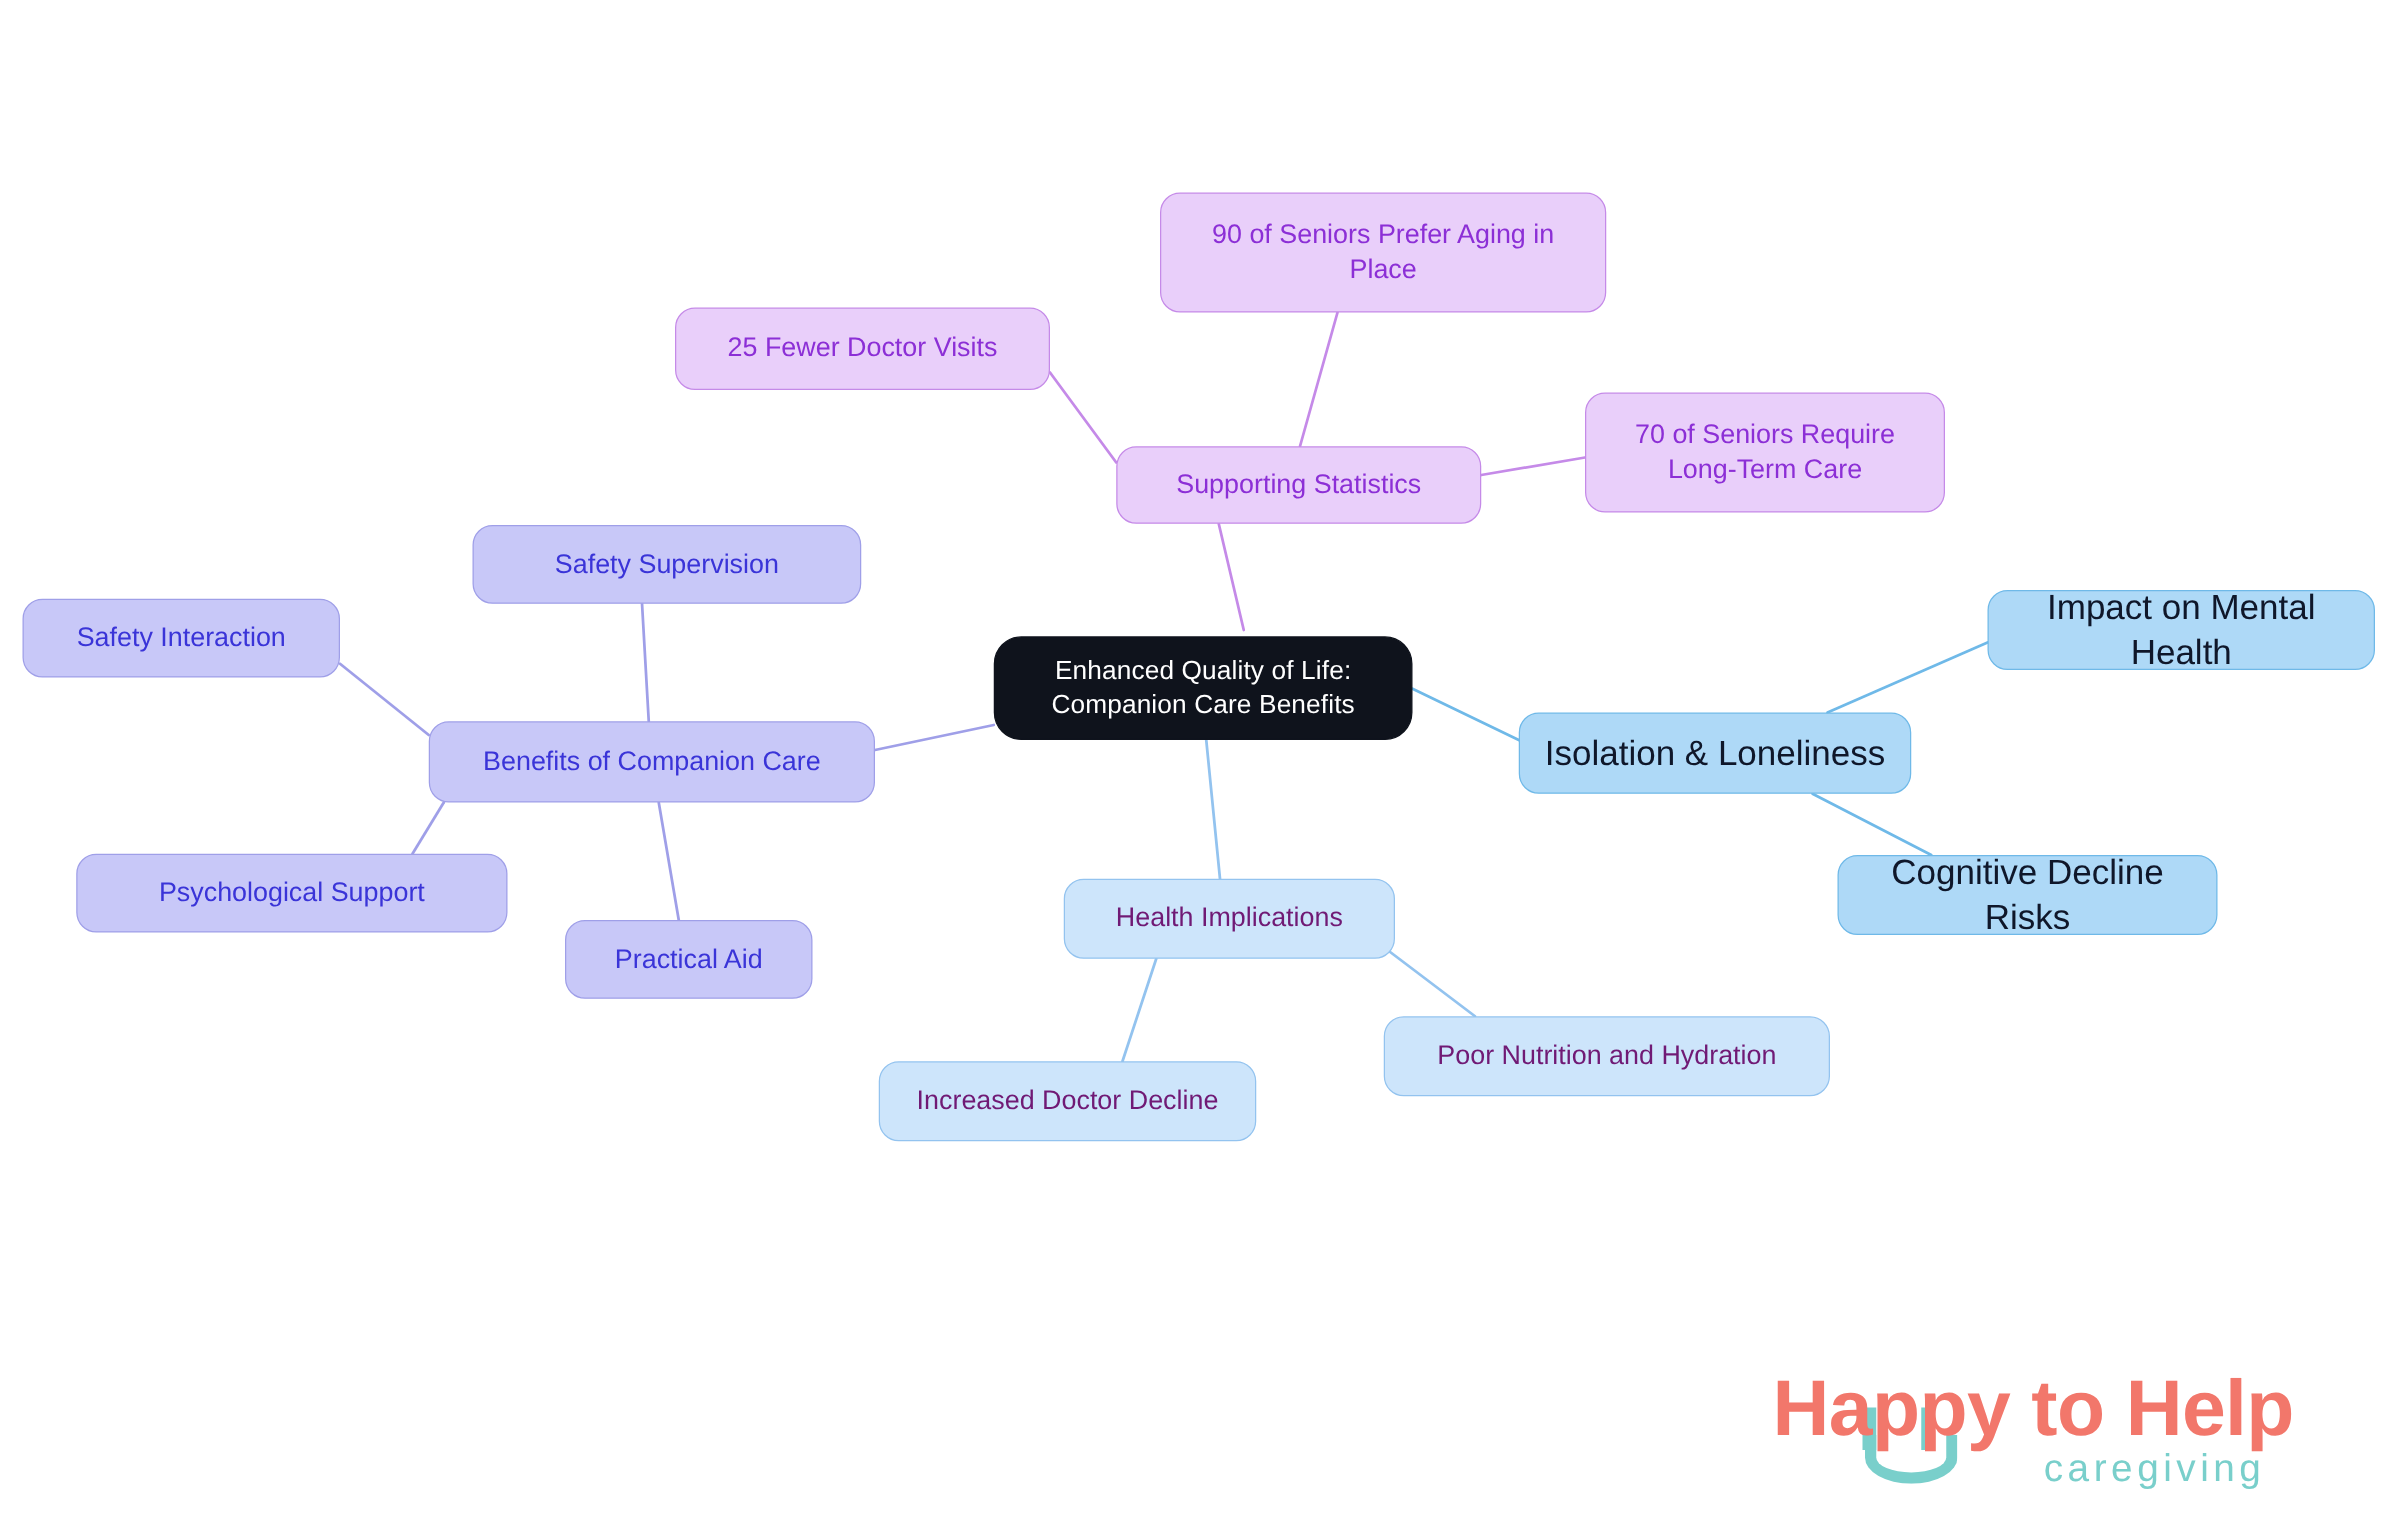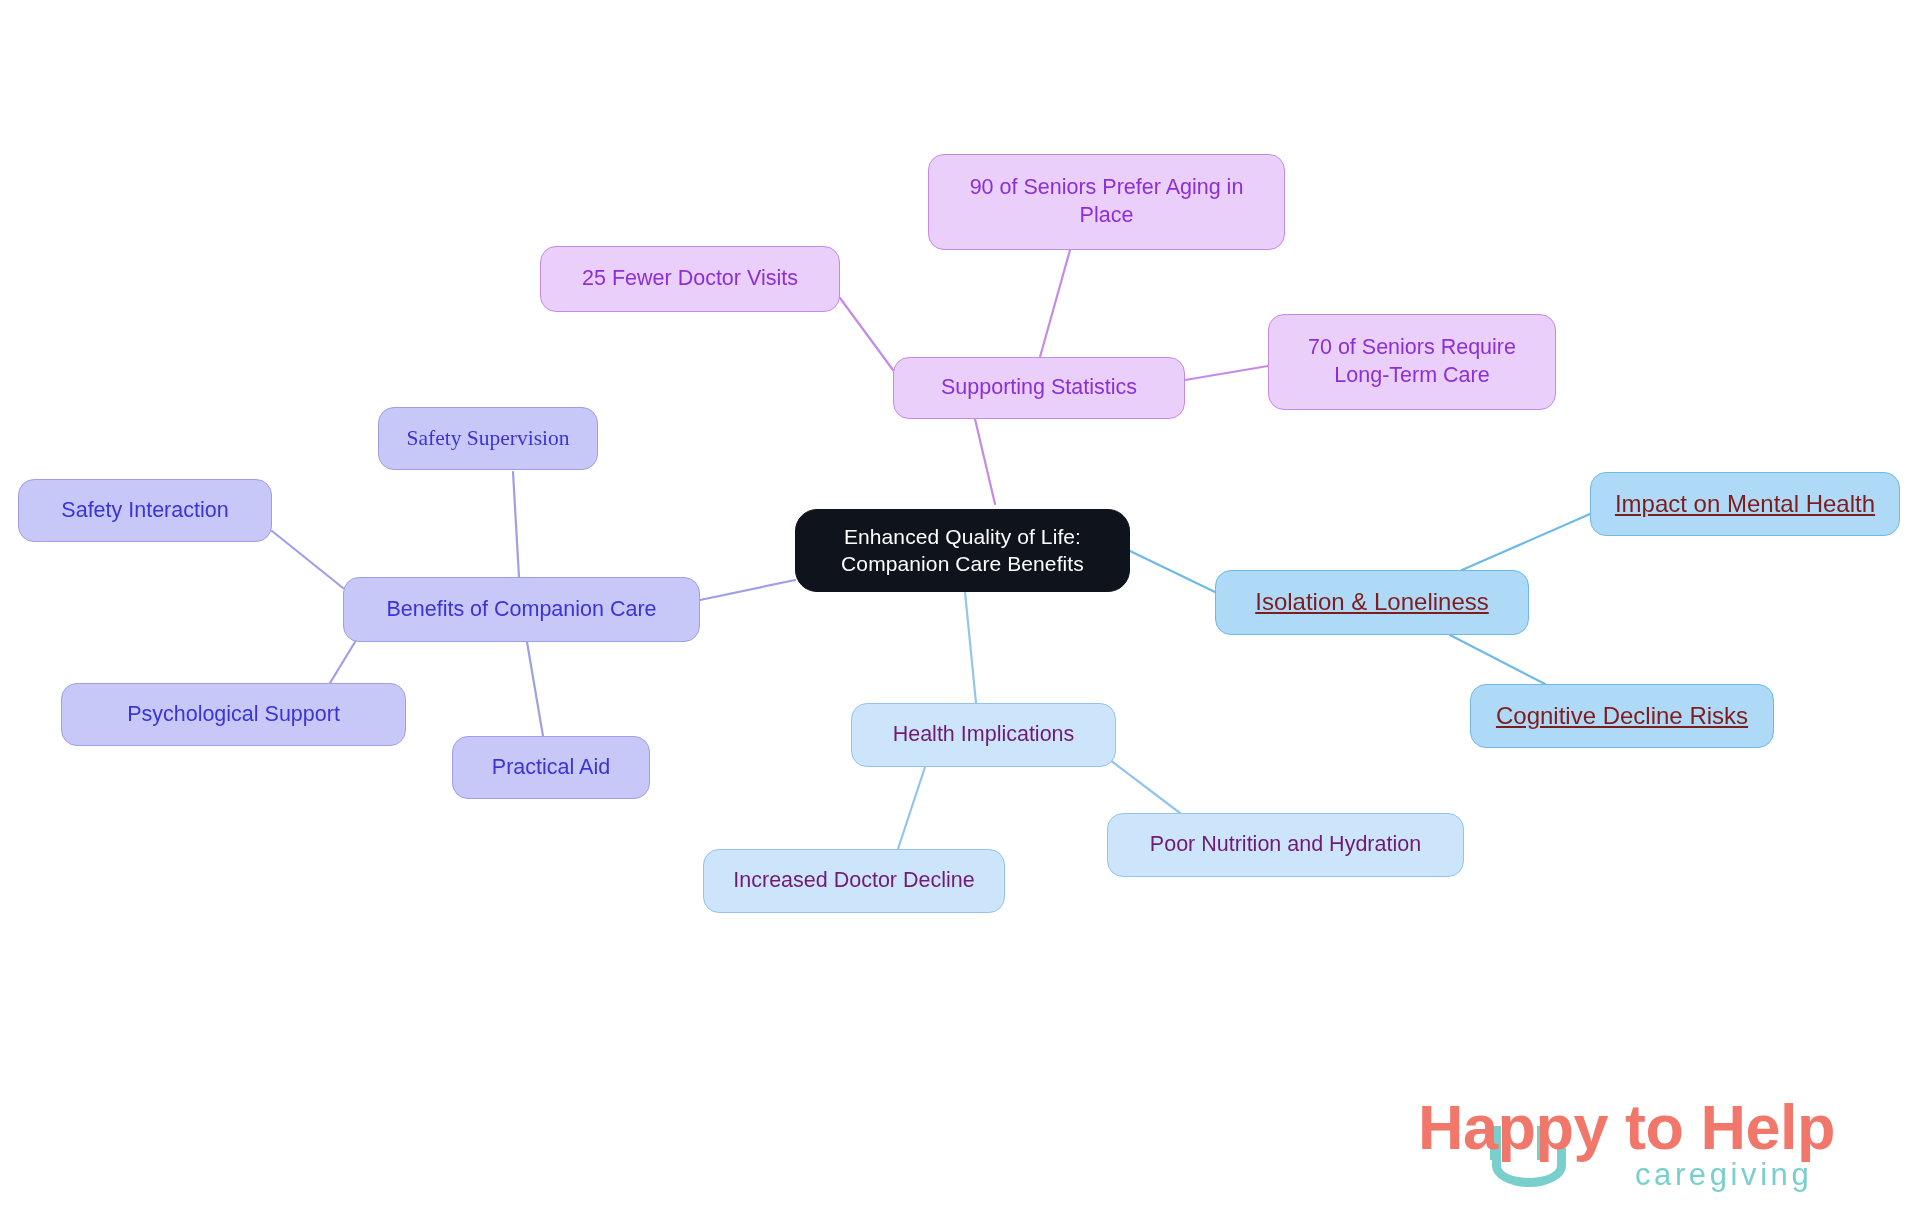--- a/index.html
+++ b/index.html
@@ -57,23 +57,22 @@
   }
   .node-periwinkle {
     background: #c8c8f8;
     border-color: #9f9fe8;
     color: #3a34d8;
     font-size: 21.5px;
   }
   .node-blue-mid {
     background: #aed9f7;
     border-color: #6fb9e8;
-    color: #7f1d1d;
-    font-size: 24px;
-    text-decoration: underline;
+    color: #0f172a;
+    font-size: 28px;
   }
   .node-blue-light {
     background: #cde5fb;
     border-color: #93c3ef;
     color: #701a75;
     font-size: 21.5px;
   }
 
   
   #brand-logo {
@@ -158,21 +157,21 @@
   <div id="node-layer">
       <div class="node node-root" style="left: 795px; top: 509px; width: 335px; height: 83px;">Enhanced Quality of Life:
 Companion Care Benefits</div>
       <div class="node node-purple" style="left: 893px; top: 357px; width: 292px; height: 62px;">Supporting Statistics</div>
       <div class="node node-purple" style="left: 928px; top: 154px; width: 357px; height: 96px;">90 of Seniors Prefer Aging in
 Place</div>
       <div class="node node-purple" style="left: 540px; top: 246px; width: 300px; height: 66px;">25 Fewer Doctor Visits</div>
       <div class="node node-purple" style="left: 1268px; top: 314px; width: 288px; height: 96px;">70 of Seniors Require
 Long-Term Care</div>
       <div class="node node-periwinkle" style="left: 343px; top: 577px; width: 357px; height: 65px;">Benefits of Companion Care</div>
-      <div class="node node-periwinkle" style="left: 378px; top: 407px; width: 220px; height: 63px; font-family: Liberation Serif, serif;">Safety Supervision</div>
+      <div class="node node-periwinkle" style="left: 378px; top: 420px; width: 311px; height: 63px;">Safety Supervision</div>
       <div class="node node-periwinkle" style="left: 18px; top: 479px; width: 254px; height: 63px;">Safety Interaction</div>
       <div class="node node-periwinkle" style="left: 61px; top: 683px; width: 345px; height: 63px;">Psychological Support</div>
       <div class="node node-periwinkle" style="left: 452px; top: 736px; width: 198px; height: 63px;">Practical Aid</div>
       <div class="node node-blue-mid" style="left: 1215px; top: 570px; width: 314px; height: 65px;">Isolation &amp; Loneliness</div>
       <div class="node node-blue-mid" style="left: 1590px; top: 472px; width: 310px; height: 64px;">Impact on Mental Health</div>
       <div class="node node-blue-mid" style="left: 1470px; top: 684px; width: 304px; height: 64px;">Cognitive Decline Risks</div>
       <div class="node node-blue-light" style="left: 851px; top: 703px; width: 265px; height: 64px;">Health Implications</div>
       <div class="node node-blue-light" style="left: 703px; top: 849px; width: 302px; height: 64px;">Increased Doctor Decline</div>
       <div class="node node-blue-light" style="left: 1107px; top: 813px; width: 357px; height: 64px;">Poor Nutrition and Hydration</div>
     </div>

